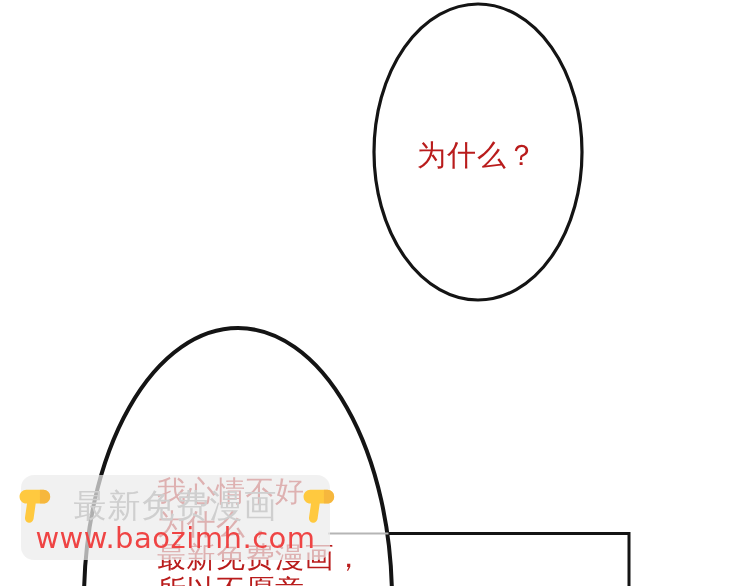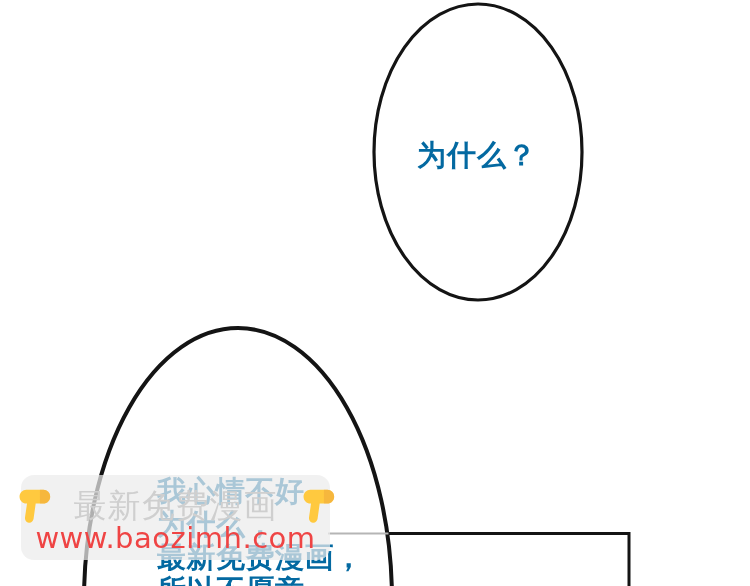--- a/index.html
+++ b/index.html
@@ -17,22 +17,22 @@
   }
   .art {
     position: absolute;
     left: 0;
     top: 0;
     width: 750px;
     height: 586px;
   }
   .bubble-text {
     position: absolute;
-    color: #0369a1;
-    font-weight: 700;
+    color: #b91c1c;
+    font-weight: 400;
     white-space: nowrap;
   }
   .bubble-text.top {
     left: 477px;
     top: 156px;
     transform: translate(-50%, -50%);
     font-size: 29px;
     letter-spacing: 1px;
   }
   .bubble-text.bottom {

